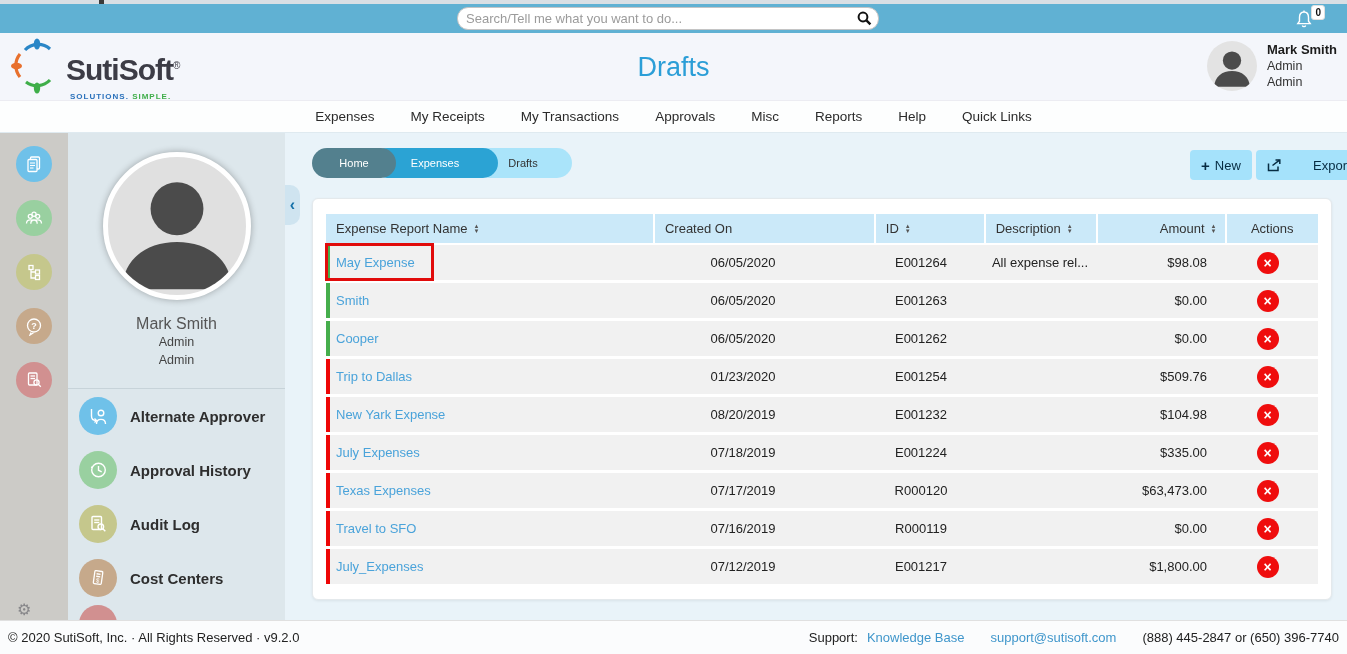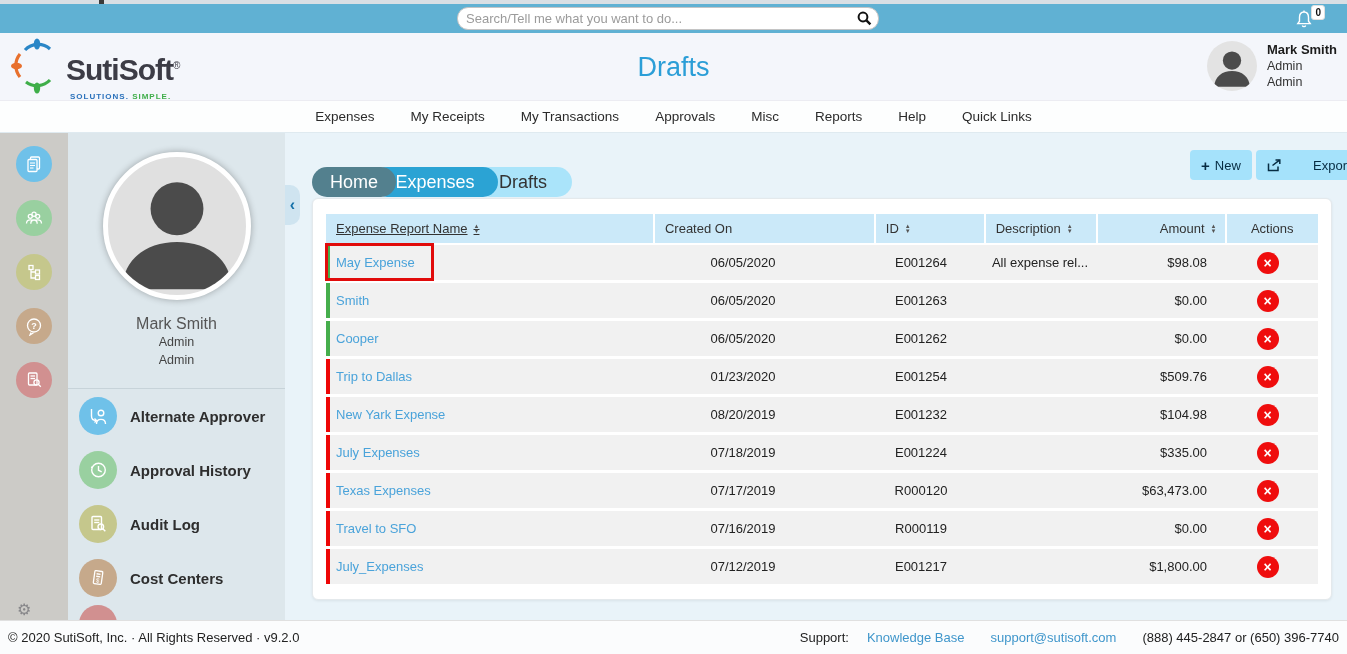--- a/index.html
+++ b/index.html
@@ -59,38 +59,38 @@
   .panel-divider { border-top:1px solid #c7d3d9; margin-top:19px; }
   .menu-item { display:flex; align-items:center; gap:13px; padding:8px 0 8px 11px; cursor:pointer; }
   .menu-ic { width:38px; height:38px; border-radius:50%; display:flex; align-items:center; justify-content:center; flex:none; }
   .menu-label { font-size:15px; font-weight:bold; color:#2e2e2e; }
   .menu-partial { width:38px; height:38px; border-radius:50%; background:#d19090; margin-left:11px; }
   .collapse-tab { position:absolute; left:285px; top:185px; width:15px; height:40px; background:#cfe4f0;
     border-radius:0 10px 10px 0; display:flex; align-items:center; justify-content:center;
     color:#1470a8; font-weight:bold; font-size:16px; cursor:pointer; }
 
   
-  .crumb { position:absolute; top:167px; height:30px; border-radius:16px; display:flex; align-items:center;
-    justify-content:center; font-size:18px; cursor:pointer; }
+  .crumb { position:absolute; top:148px; height:30px; border-radius:16px; display:flex; align-items:center;
+    justify-content:center; font-size:11px; cursor:pointer; }
   .crumb-home { left:312px; width:84px; background:#53808e; color:#fff; z-index:3; }
   .crumb-exp  { left:372px; width:126px; background:#2ba3d4; color:#fff; z-index:2; }
   .crumb-drafts { left:474px; width:98px; background:#aae4fa; color:#333; z-index:1; }
   .btn { position:absolute; top:150px; height:30px; background:#a5e2fb; border:none; border-radius:4px;
     font-size:13px; color:#072c42; display:flex; align-items:center; gap:5px; padding:0 11px; cursor:pointer;
     font-family:"Liberation Sans", sans-serif; }
   .btn-new { left:1190px; } .btn-export { left:1256px;gap:32px; }
   .plus-glyph { font-weight:bold; font-size:15px; }
 
   
   .card { position:absolute; left:312px; top:198px; width:1020px; height:402px; background:#fff;
     border:1px solid #e4e9ec; border-radius:6px; box-shadow:0 1px 3px rgba(0,0,0,.07); padding:15px 13px; }
   .thead { display:flex; height:29px; background:#cbe9f9; align-items:stretch; font-size:13px; color:#333; }
   .th { display:flex; align-items:center; gap:6px; padding-left:10px; border-left:2px solid #fff; }
   .th:first-child { border-left:none; }
-  .w-name { width:353px;text-decoration:underline; } .w-created { width:238px; } .w-id { width:118px; }
+  .w-name { width:353px; } .w-created { width:238px; } .w-id { width:118px; }
   .w-desc { width:120px; } .w-amount { width:138px; } .w-actions { width:101px; }
   .th.w-amount { justify-content:flex-end; padding-right:8px; }
   .th.w-actions { justify-content:center; padding-left:0; }
   .sort { display:flex; flex-direction:column; font-size:6px; line-height:5px; color:#555; }
   .tbody { margin-top:2px; }
   .trow { position:relative; display:flex; height:35px; background:#f1f1f1; align-items:flex-end; font-size:13px; color:#222; }
   .trow + .trow { margin-top:3px; }
   .strip { position:absolute; left:0; top:0; width:4px; height:100%; }
   .strip.green { background:#46ae4c; } .strip.red { background:#ee0606; }
   .cell { display:flex; align-items:center; height:100%; }
@@ -103,21 +103,21 @@
   .c-actions { width:101px; justify-content:center; }
   .xbtn { width:22px; height:22px; border-radius:50%; border:none; background:#ef0d0d; color:#fff;
     font-weight:bold; font-size:14px; line-height:20px; cursor:pointer; display:flex; align-items:center; justify-content:center; }
   .annotation { position:absolute; left:-1px; top:-2px; width:109px; height:38px; border:3px solid #e10b0b; z-index:4; pointer-events:none; }
 
   
   .footer { position:absolute; left:0; top:620px; width:100%; height:34px; background:#fbfcfd;
     border-top:1px solid #e0e0e0; display:flex; align-items:center; font-size:13px; color:#222; padding:0 8px; }
   .footer-right { margin-left:auto; display:flex; align-items:center; gap:26px; }
   .footer a { color:#3f96cb; text-decoration:none; cursor:pointer; }
-  .support-group { display:flex; gap:18px; align-items:center; }
+  .support-group { display:flex; gap:9px; align-items:center; }
 </style>
 </head>
 <body>
 
 <div class="page">
 
   <div class="top-strip">
       <div class="top-tick"></div>
     </div>
   <div class="topbar">

